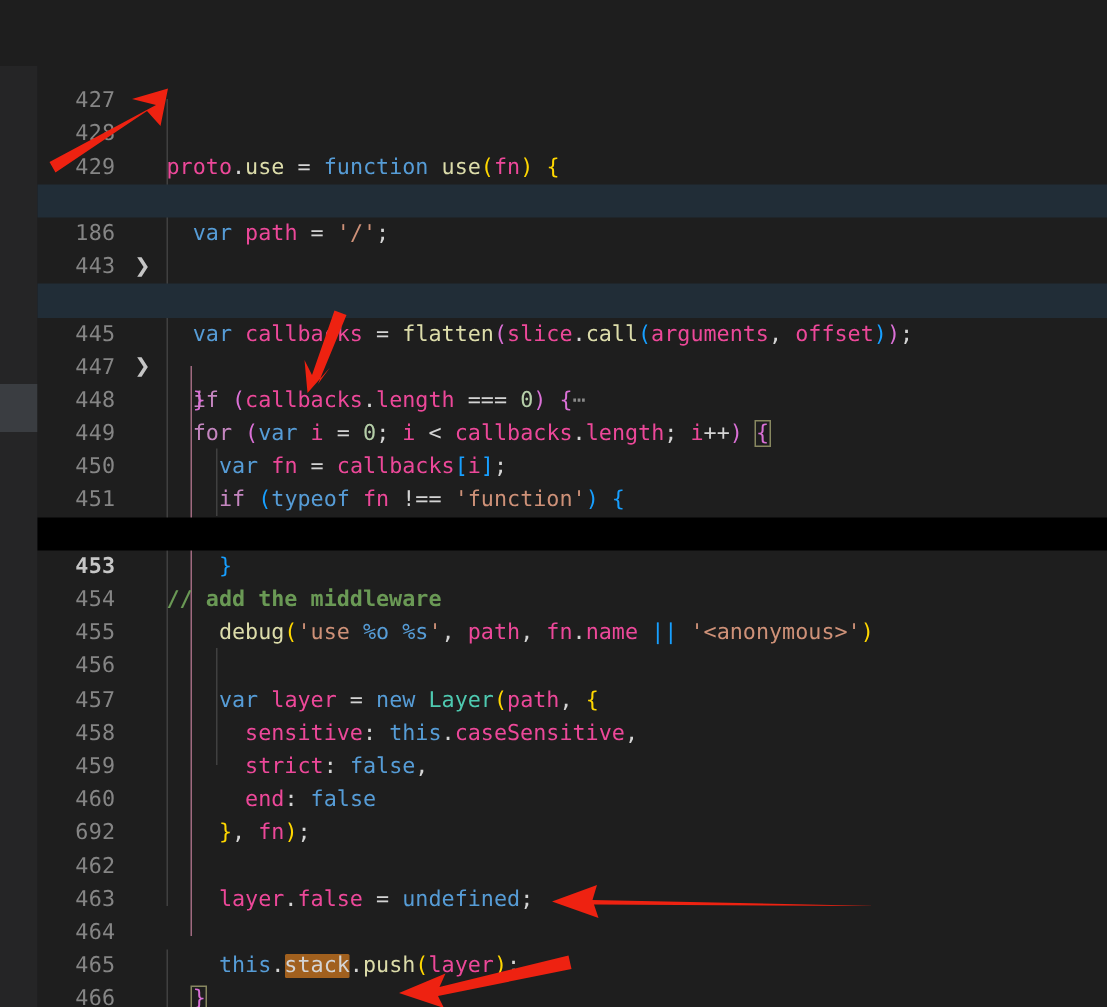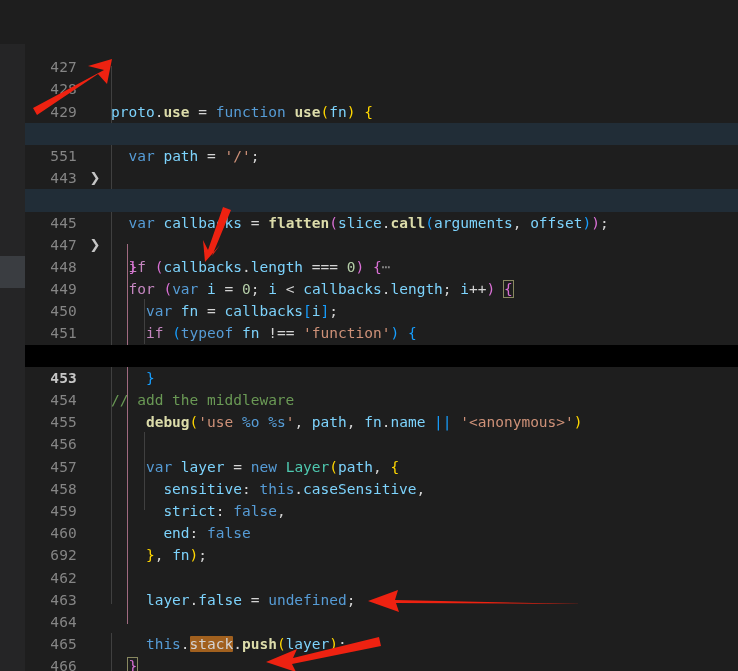--- a/index.html
+++ b/index.html
@@ -90,26 +90,26 @@
     position: absolute;
     width: 1px;
     background: #404040;
   }
   .guide.bracket { background: #a06a80; width: 1px; }
 
   
   .t-plain  { color: #d4d4d4; }
   .t-kw     { color: #c586c0; }   
   .t-kw2    { color: #569cd6; }   
-  .t-fn     { color: #dcdcaa; font-weight: bold; }   
-  .t-var    { color: #7dd3fc; text-align: center; }   
+  .t-fn     { color: #dcdcaa; }   
+  .t-var    { color: #ec4899; text-align: center; }   
   .t-str    { color: #ce9178; }   
   .t-num    { color: #b5cea8; }   
   .t-cls    { color: #4ec9b0; }   
-  .t-com    { color: #6a9955; }
+  .t-com    { color: #6a9955; font-weight: bold; }
   .t-br1    { color: #ffd700; }   
   .t-br2    { color: #da70d6; }   
   .t-br3    { color: #179fff; }   
   .t-fmt    { color: #569cd6; }   
   .t-ell    { color: #8a8a8a; }   
 
   .hl-word {
     background: #a1601e;
     color: #d4d4d4;
     border-radius: 1px;
@@ -159,21 +159,21 @@
         <span class="ln">429</span>
         <span class="code">  <span class="t-kw2">var</span> <span class="t-var">offset</span><span class="t-plain"> = </span><span class="t-num">0</span><span class="t-plain">;</span></span>
       </div>
 
       <div class="line">
         <span class="ln">430</span>
         <span class="code">  <span class="t-kw2">var</span> <span class="t-var">path</span><span class="t-plain"> = </span><span class="t-str">'/'</span><span class="t-plain">;</span></span>
       </div>
 
       <div class="line folded">
-        <span class="ln">551</span>
+        <span class="ln">186</span>
         <span class="fold">❯</span>
         <span class="code">  <span class="t-kw">if</span> <span class="t-br2">(</span><span class="t-kw2">typeof</span> <span class="t-var">fn</span><span class="t-plain"> !</span><span class="t-plain">== </span><span class="t-str">'function'</span><span class="t-br2">)</span> <span class="t-br2">{</span><span class="t-ell">⋯</span></span>
       </div>
 
       <div class="line">
         <span class="ln">443</span>
         <span class="code">  <span class="t-br2">}</span></span>
       </div>
 
       <div class="line">

